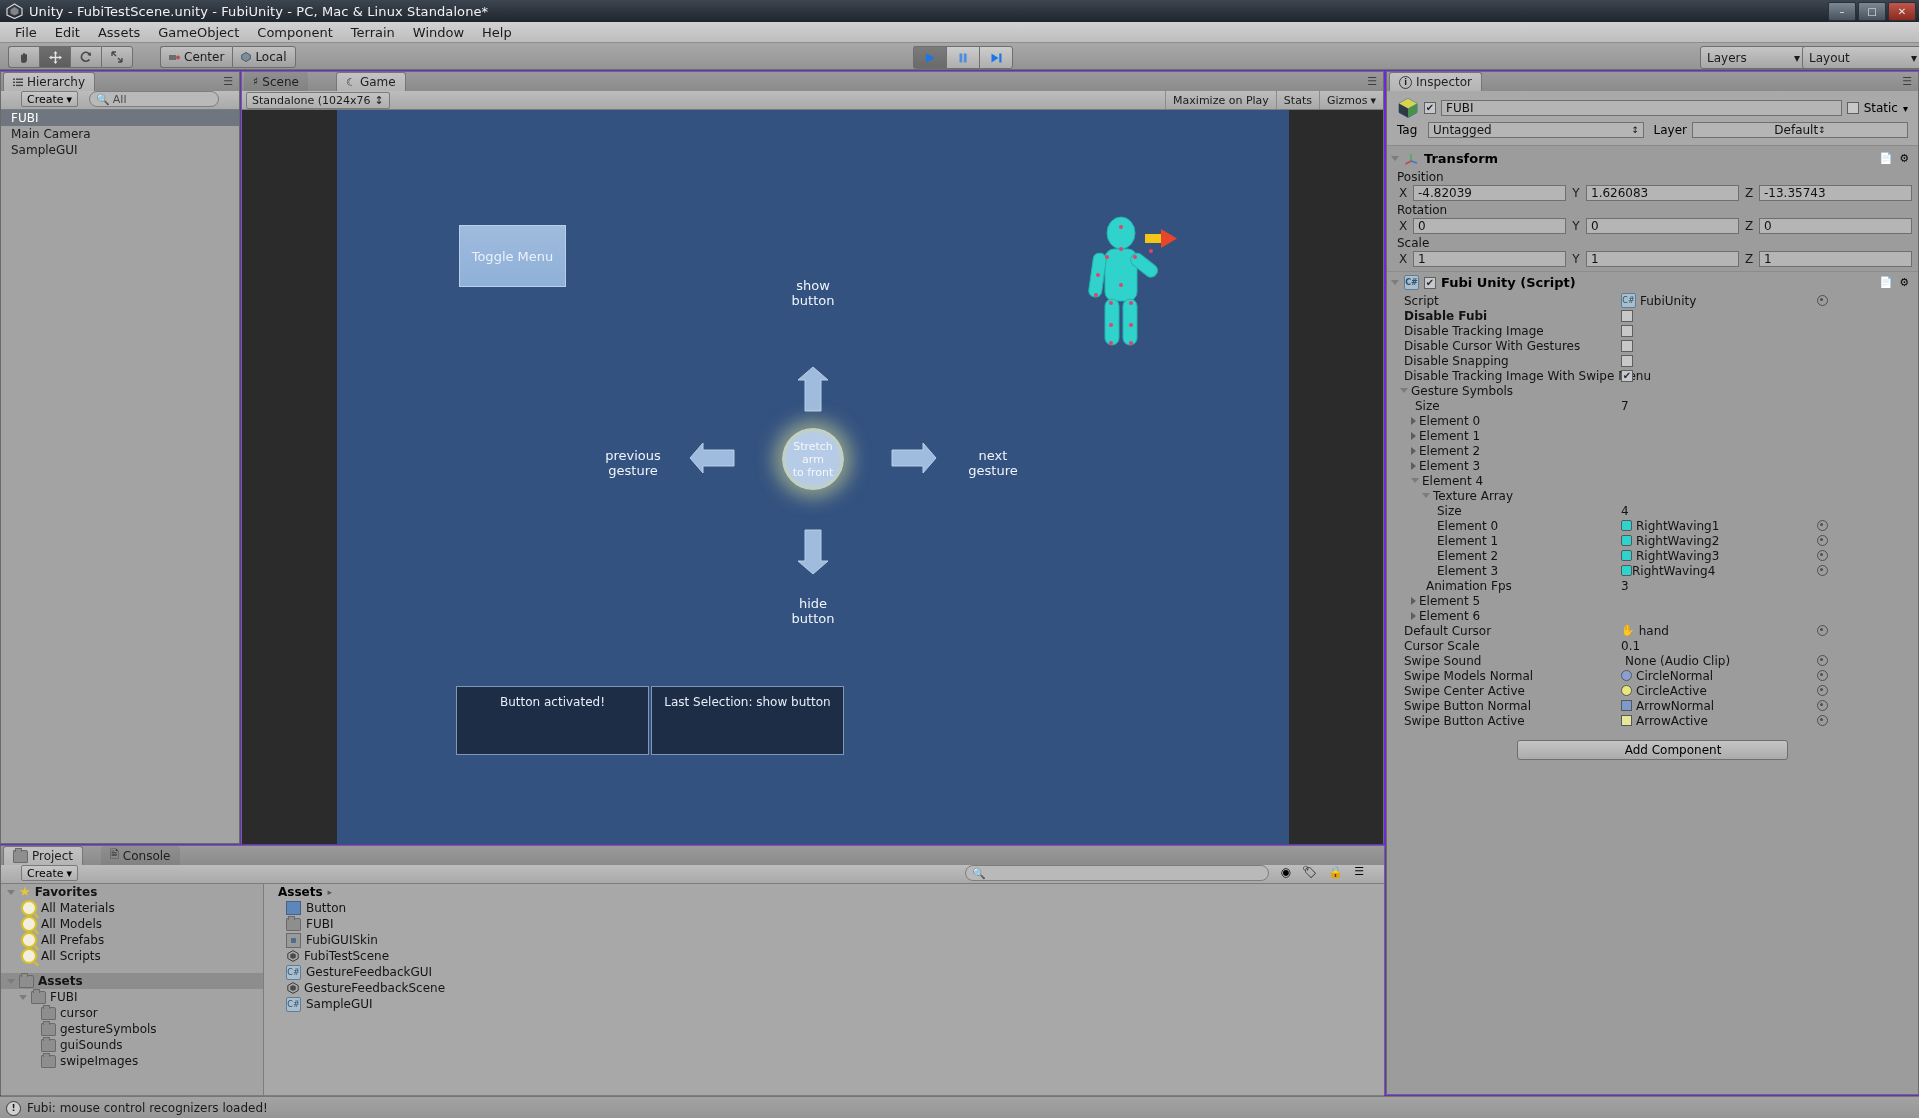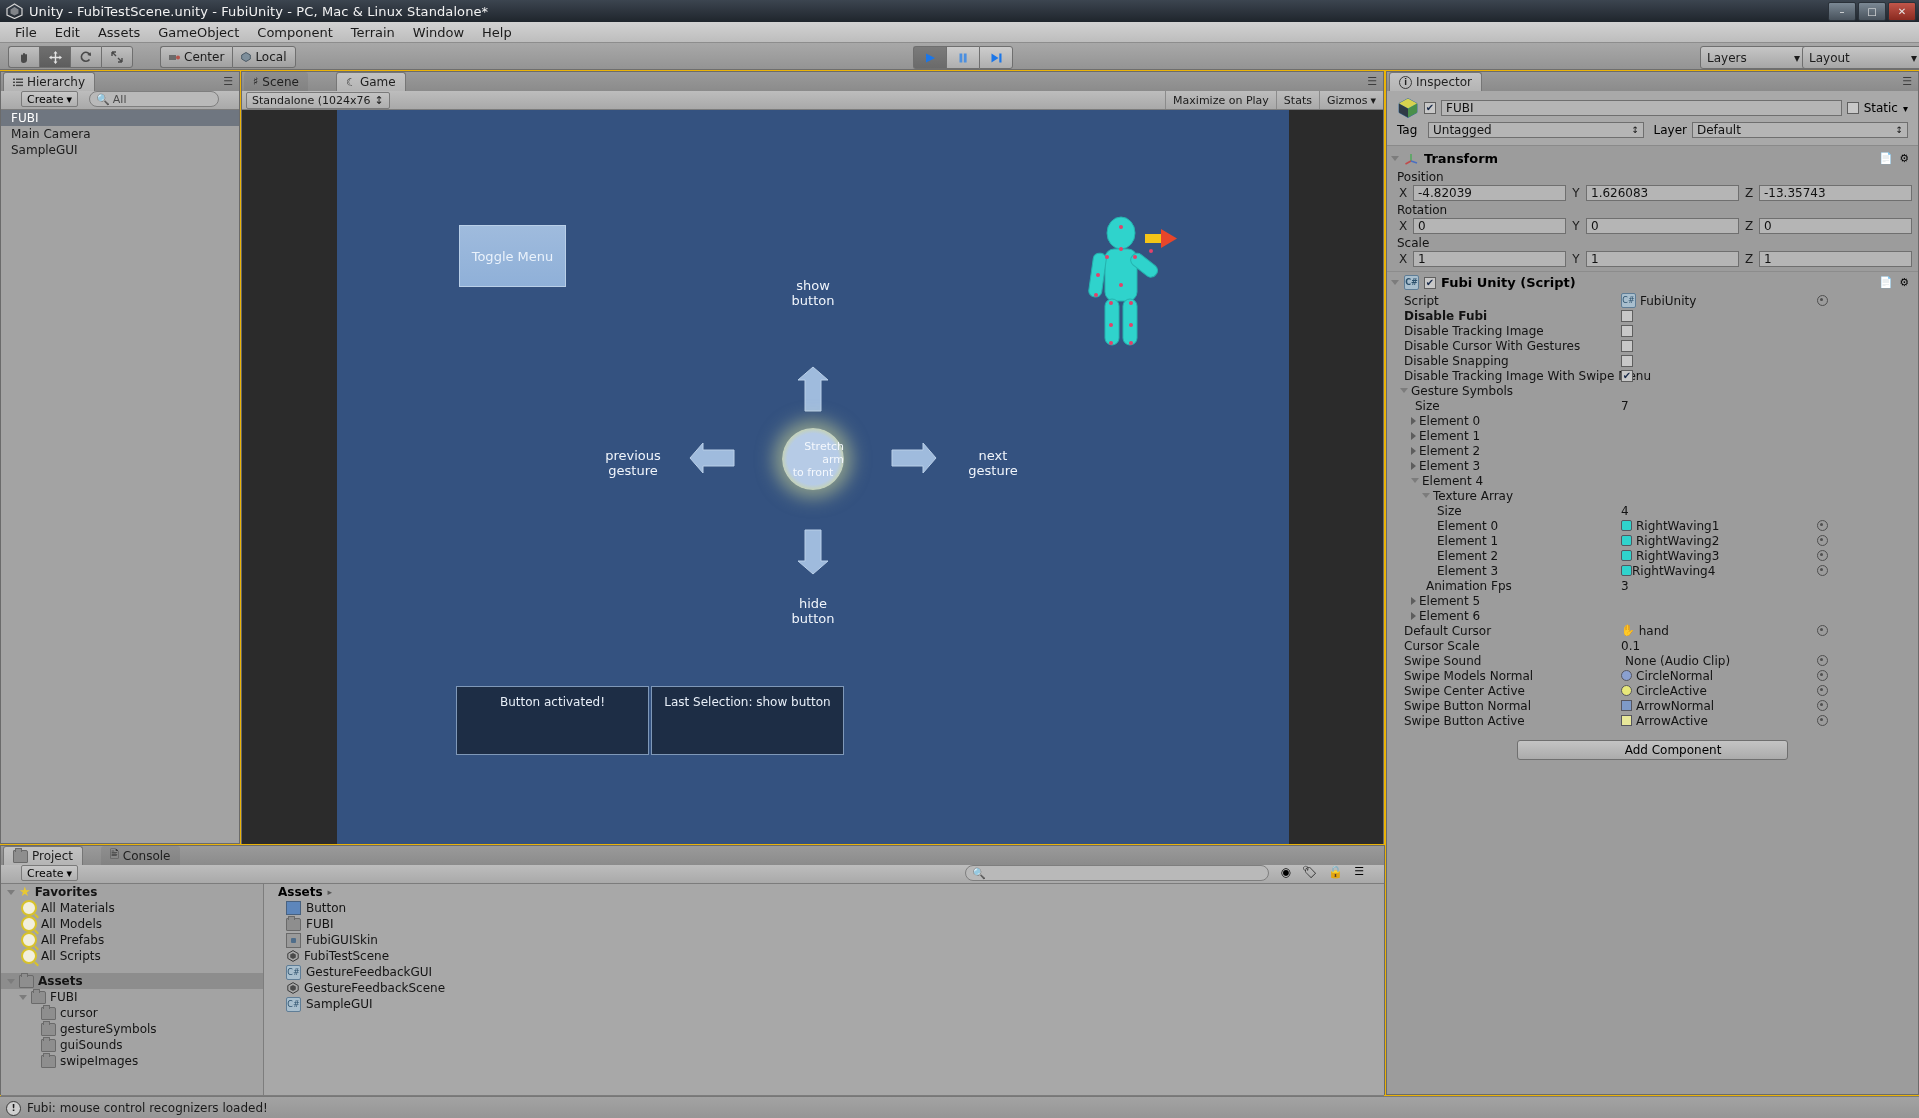--- a/index.html
+++ b/index.html
@@ -2,21 +2,21 @@
 <html><head>
 <meta charset="utf-8">
 <style>
   html,body{margin:0;padding:0;}
   body{
     width:1919px;height:1118px;overflow:hidden;
     font-family:"DejaVu Sans","Liberation Sans",sans-serif;
     font-size:13px;color:#000;background:#808080;
     -webkit-font-smoothing:none;
   }
-  .app{position:relative;width:1919px;height:1118px;background:#eab308;}
+  .app{position:relative;width:1919px;height:1118px;background:#6d28d9;}
 
   
   .titlebar{position:absolute;left:0;top:0;width:1919px;height:22px;
     background:linear-gradient(to bottom,#3c4550,#1f252c);
     border-bottom:1px solid #0f1317;display:flex;align-items:center;}
   .titlebar .ticon{width:18px;height:16px;margin:0 5px 0 6px;position:relative;}
   .titlebar .ticon svg{display:block;}
   .titlebar .ttext{color:#f2f2f2;font-size:13px;letter-spacing:0.1px;}
   .winbtns{position:absolute;right:3px;top:2px;display:flex;gap:2px;}
   .winbtns div{width:26px;height:17px;background:linear-gradient(to bottom,#7b8894,#48525c);
@@ -90,21 +90,21 @@
   
   .toggle-menu-btn{position:absolute;left:122px;top:115px;width:105px;height:60px;
     background:linear-gradient(to bottom,#9fbbdd,#8fb0d8);border:1px solid #b9cfe8;
     display:flex;align-items:center;justify-content:center;color:#eaf2fb;font-size:13px;}
   .lbl{position:absolute;color:#f0f5fb;font-size:13px;text-align:center;line-height:15px;}
   .arrow{position:absolute;}
   .centercircle{position:absolute;left:calc(50% - 31px);top:318px;width:62px;height:62px;border-radius:50%;
     background:radial-gradient(circle at 50% 50%,#b6cbe6 58%,#cfd79a 78%,rgba(190,200,130,0) 100%);
     box-shadow:0 0 18px 8px rgba(214,221,150,0.55);
     display:flex;flex-direction:column;align-items:center;justify-content:center;
-    color:#f4f8fd;font-size:11px;line-height:13px;text-align:right;}
+    color:#f4f8fd;font-size:11px;line-height:13px;text-align:center;}
   .fbbox{position:absolute;top:576px;width:193px;height:69px;
     background:#1d2d45;border:1px solid #7f98b8;color:#e7eef7;font-size:12px;
     text-align:center;padding-top:8px;box-sizing:border-box;}
 
   
   #inspector{left:1386px;top:71px;width:533px;height:1024px;background:#9c9c9c;}
   .nameRow{display:flex;align-items:center;gap:5px;padding:3px 5px;}
   .fieldbox{background:#b5b5b5;border:1px solid #6f6f6f;height:16px;display:flex;align-items:center;
     padding:0 4px;font-size:12px;color:#111;box-sizing:border-box;}
   .chk{width:12px;height:12px;background:#c8c8c8;border:1px solid #5f5f5f;box-sizing:border-box;
@@ -434,21 +434,21 @@
         <span style="font-size:12px;">Static</span>
         <span style="font-size:10px;">▾</span>
       </div>
       <div class="nameRow" style="padding-top:0;">
         <span style="font-size:12px;width:26px;">Tag</span>
         <span class="fieldbox" style="width:216px;justify-content:space-between;">
           <span>Untagged</span>
           <span style="font-size:9px;">↕</span>
         </span>
         <span style="font-size:12px;width:38px;text-align:right;">Layer</span>
-        <span class="fieldbox" style="flex:1;justify-content:space-between;">
+        <span class="fieldbox" style="flex:1;justify-content:center;">
           <span>Default</span>
           <span style="font-size:9px;">↕</span>
         </span>
       </div>
     </div>
 
     <div style="padding:2px 0 3px 0;border-bottom:1px solid #8c8c8c;">
       <div class="sechdr">
         <span class="foldout open"></span>
         <svg width="15" height="14" viewBox="0 0 15 14">

